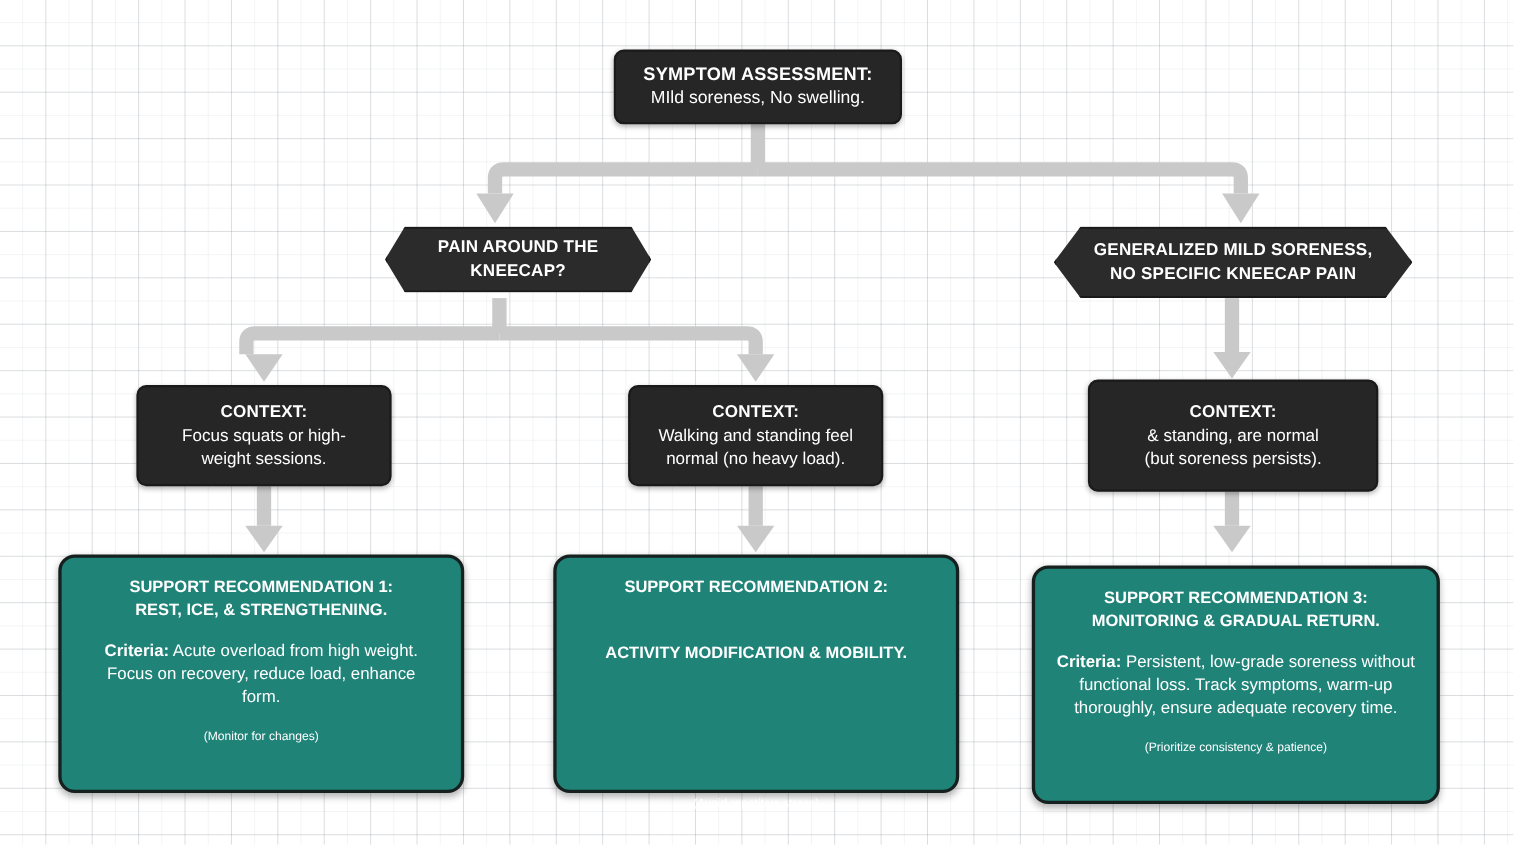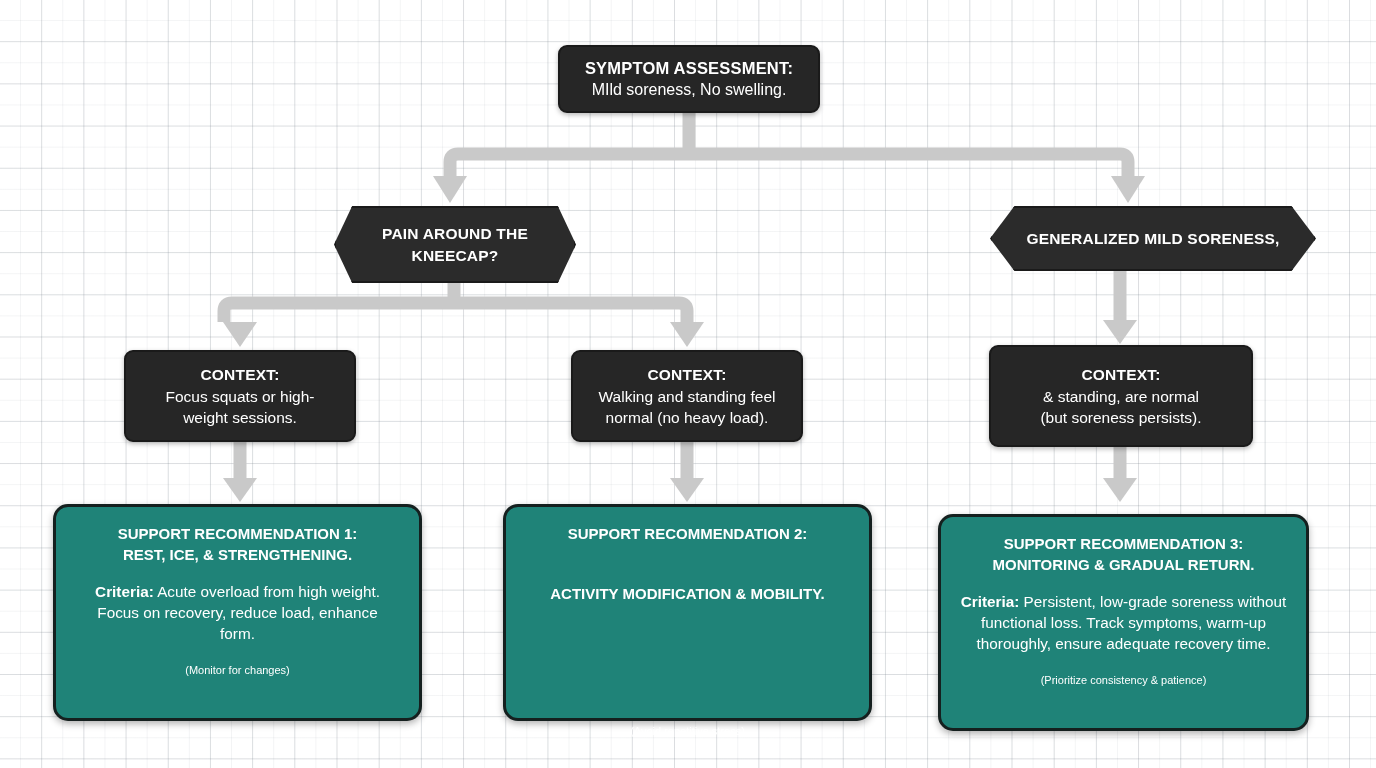--- a/index.html
+++ b/index.html
@@ -102,22 +102,22 @@
   .rec-title   { font-size: 15px; line-height: 21px; font-weight: bold; }
   .rec-body    { font-size: 15.3px; line-height: 21px; }
   .rec-body b  { font-weight: bold; }
   .rec-foot    { font-size: 11px; line-height: 21px; }
 
   .pad-x { padding: 0 10px; }
 
   
   #node-root      { left: 558px;  top: 45px;  width: 262px;  height: 68px;  }
 
-  #node-dec-left  { left: 334px;  top: 206px; width: 242px;  height: 77px;  }
-  #node-dec-right { left: 990px;  top: 206px; width: 326px;  height: 65px;  }
+  #node-dec-left  { left: 350px;  top: 206px; width: 242px;  height: 60px;  }
+  #node-dec-right { left: 958px;  top: 206px; width: 326px;  height: 65px;  }
 
   #node-ctx-1     { left: 124px;  top: 350px; width: 232px;  height: 92px;  }
   #node-ctx-2     { left: 571px;  top: 350px; width: 232px;  height: 92px;  }
   #node-ctx-3     { left: 989px;  top: 345px; width: 264px;  height: 102px; }
 
   #node-rec-1     { left: 53px;   top: 504px; width: 369px;  height: 217px; padding: 16px 28px 0; }
   #node-rec-2     { left: 503px;  top: 504px; width: 369px;  height: 217px; padding: 16px 12px 0; gap: 39px; }
   #node-rec-3     { left: 938px;  top: 504px; width: 371px;  height: 217px; padding: 16px 12px 0; margin-top: 10px; }
 
   .rec-gap-a { height: 16px; }
@@ -177,20 +177,21 @@
     <div class="t-sub root-sub pad-x">MIld soreness, No swelling.</div>
   </div>
 
   <div class="node box-hex" id="node-dec-left">
     <div class="t-head hex-head">PAIN AROUND THE</div>
     <div class="t-head hex-head">KNEECAP?</div>
   </div>
 
   <div class="node box-hex" id="node-dec-right">
     <div class="t-head hex-head">GENERALIZED MILD SORENESS,</div>
+    <div class="t-head hex-head">NO SPECIFIC KNEECAP PAIN</div>
   </div>
 
   <div class="node box-dark" id="node-ctx-1">
     <div class="t-head ctx-head">CONTEXT:</div>
     <div class="t-sub ctx-sub">Focus squats or high-</div>
     <div class="t-sub ctx-sub">weight sessions.</div>
   </div>
 
   <div class="node box-dark" id="node-ctx-2">
     <div class="t-head ctx-head">CONTEXT:</div>

